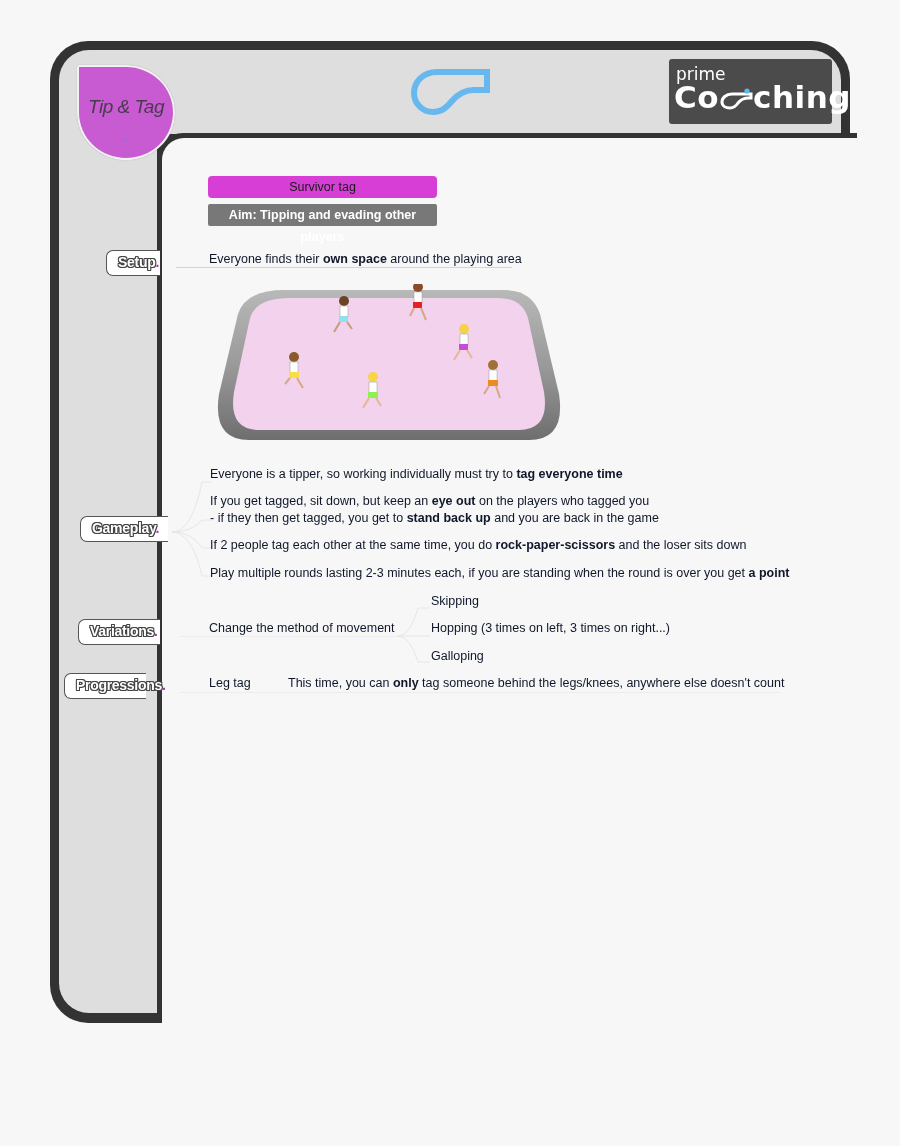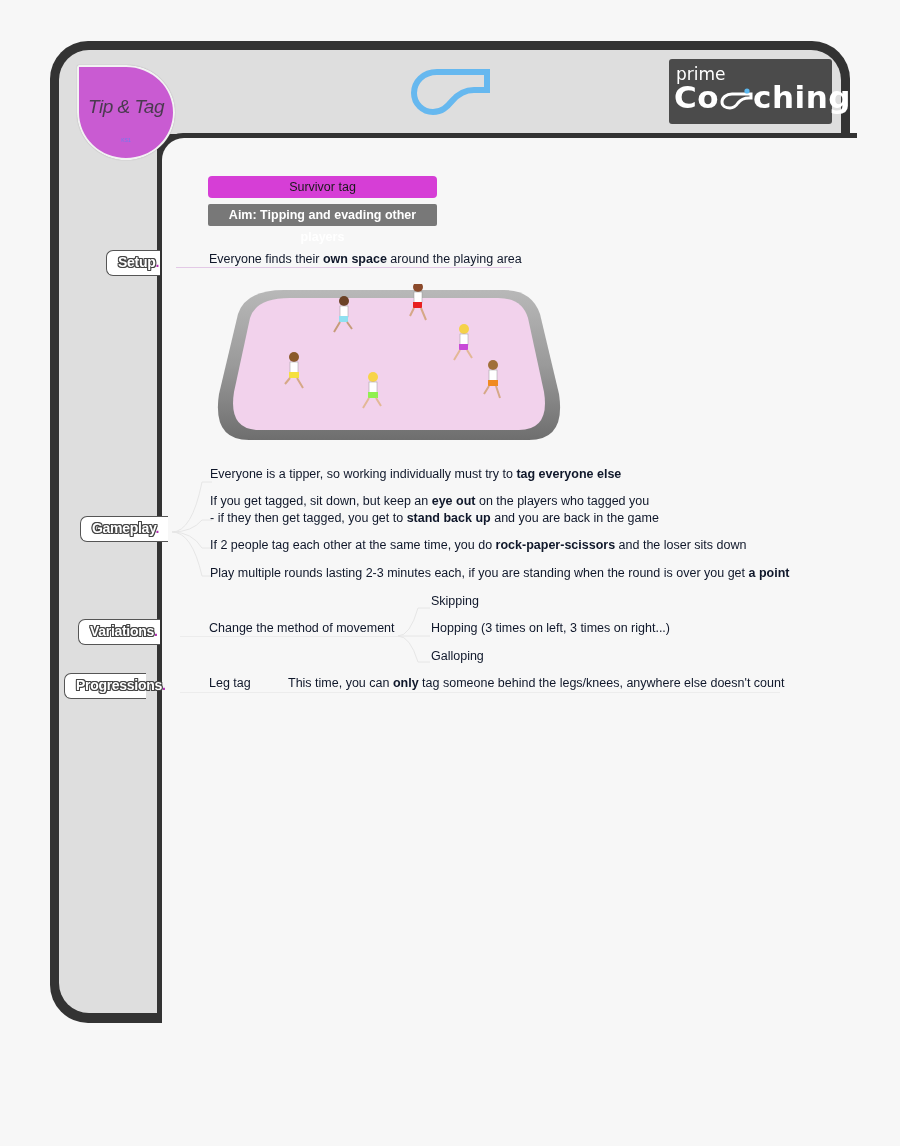--- a/index.html
+++ b/index.html
@@ -180,21 +180,21 @@
   </g>
 </svg>
 
 <div class="section-tab" style="left:80px; top:516px; width:88px;">
   <span>Gameplay</span><span class="dot">.</span>
 </div>
 <svg style="position:absolute; left:172px; top:478px; width:40px; height:110px;">
   <path d="M0 54 Q20 54 30 4 L40 4 M0 54 Q20 54 30 42 L40 42 M0 54 Q20 54 30 70 L40 70 M0 54 Q20 54 30 98 L40 98" fill="none" stroke="#e6e6e6" stroke-width="1"></path>
 </svg>
 <div class="mm-text" style="left:210px; top:467px;">
-  <span>Everyone is a tipper, so working individually must try to </span><b>tag everyone else</b><span></span>
+  <span>Everyone is a tipper, so working individually must try to </span><b>tag everyone time</b><span></span>
 </div>
 <div class="mm-text" style="left:210px; top:494px;">
   <span>If you get tagged, sit down, but keep an </span><b>eye out</b><span> on the players who tagged you</span>
 </div>
 <div class="mm-text" style="left:210px; top:511px;">
   <span>- if they then get tagged, you get to </span><b>stand back up</b><span> and you are back in the game</span>
 </div>
 <div class="mm-text" style="left:210px; top:538px;">
   <span>If 2 people tag each other at the same time, you do </span><b>rock-paper-scissors</b><span> and the loser sits down</span>
 </div>

